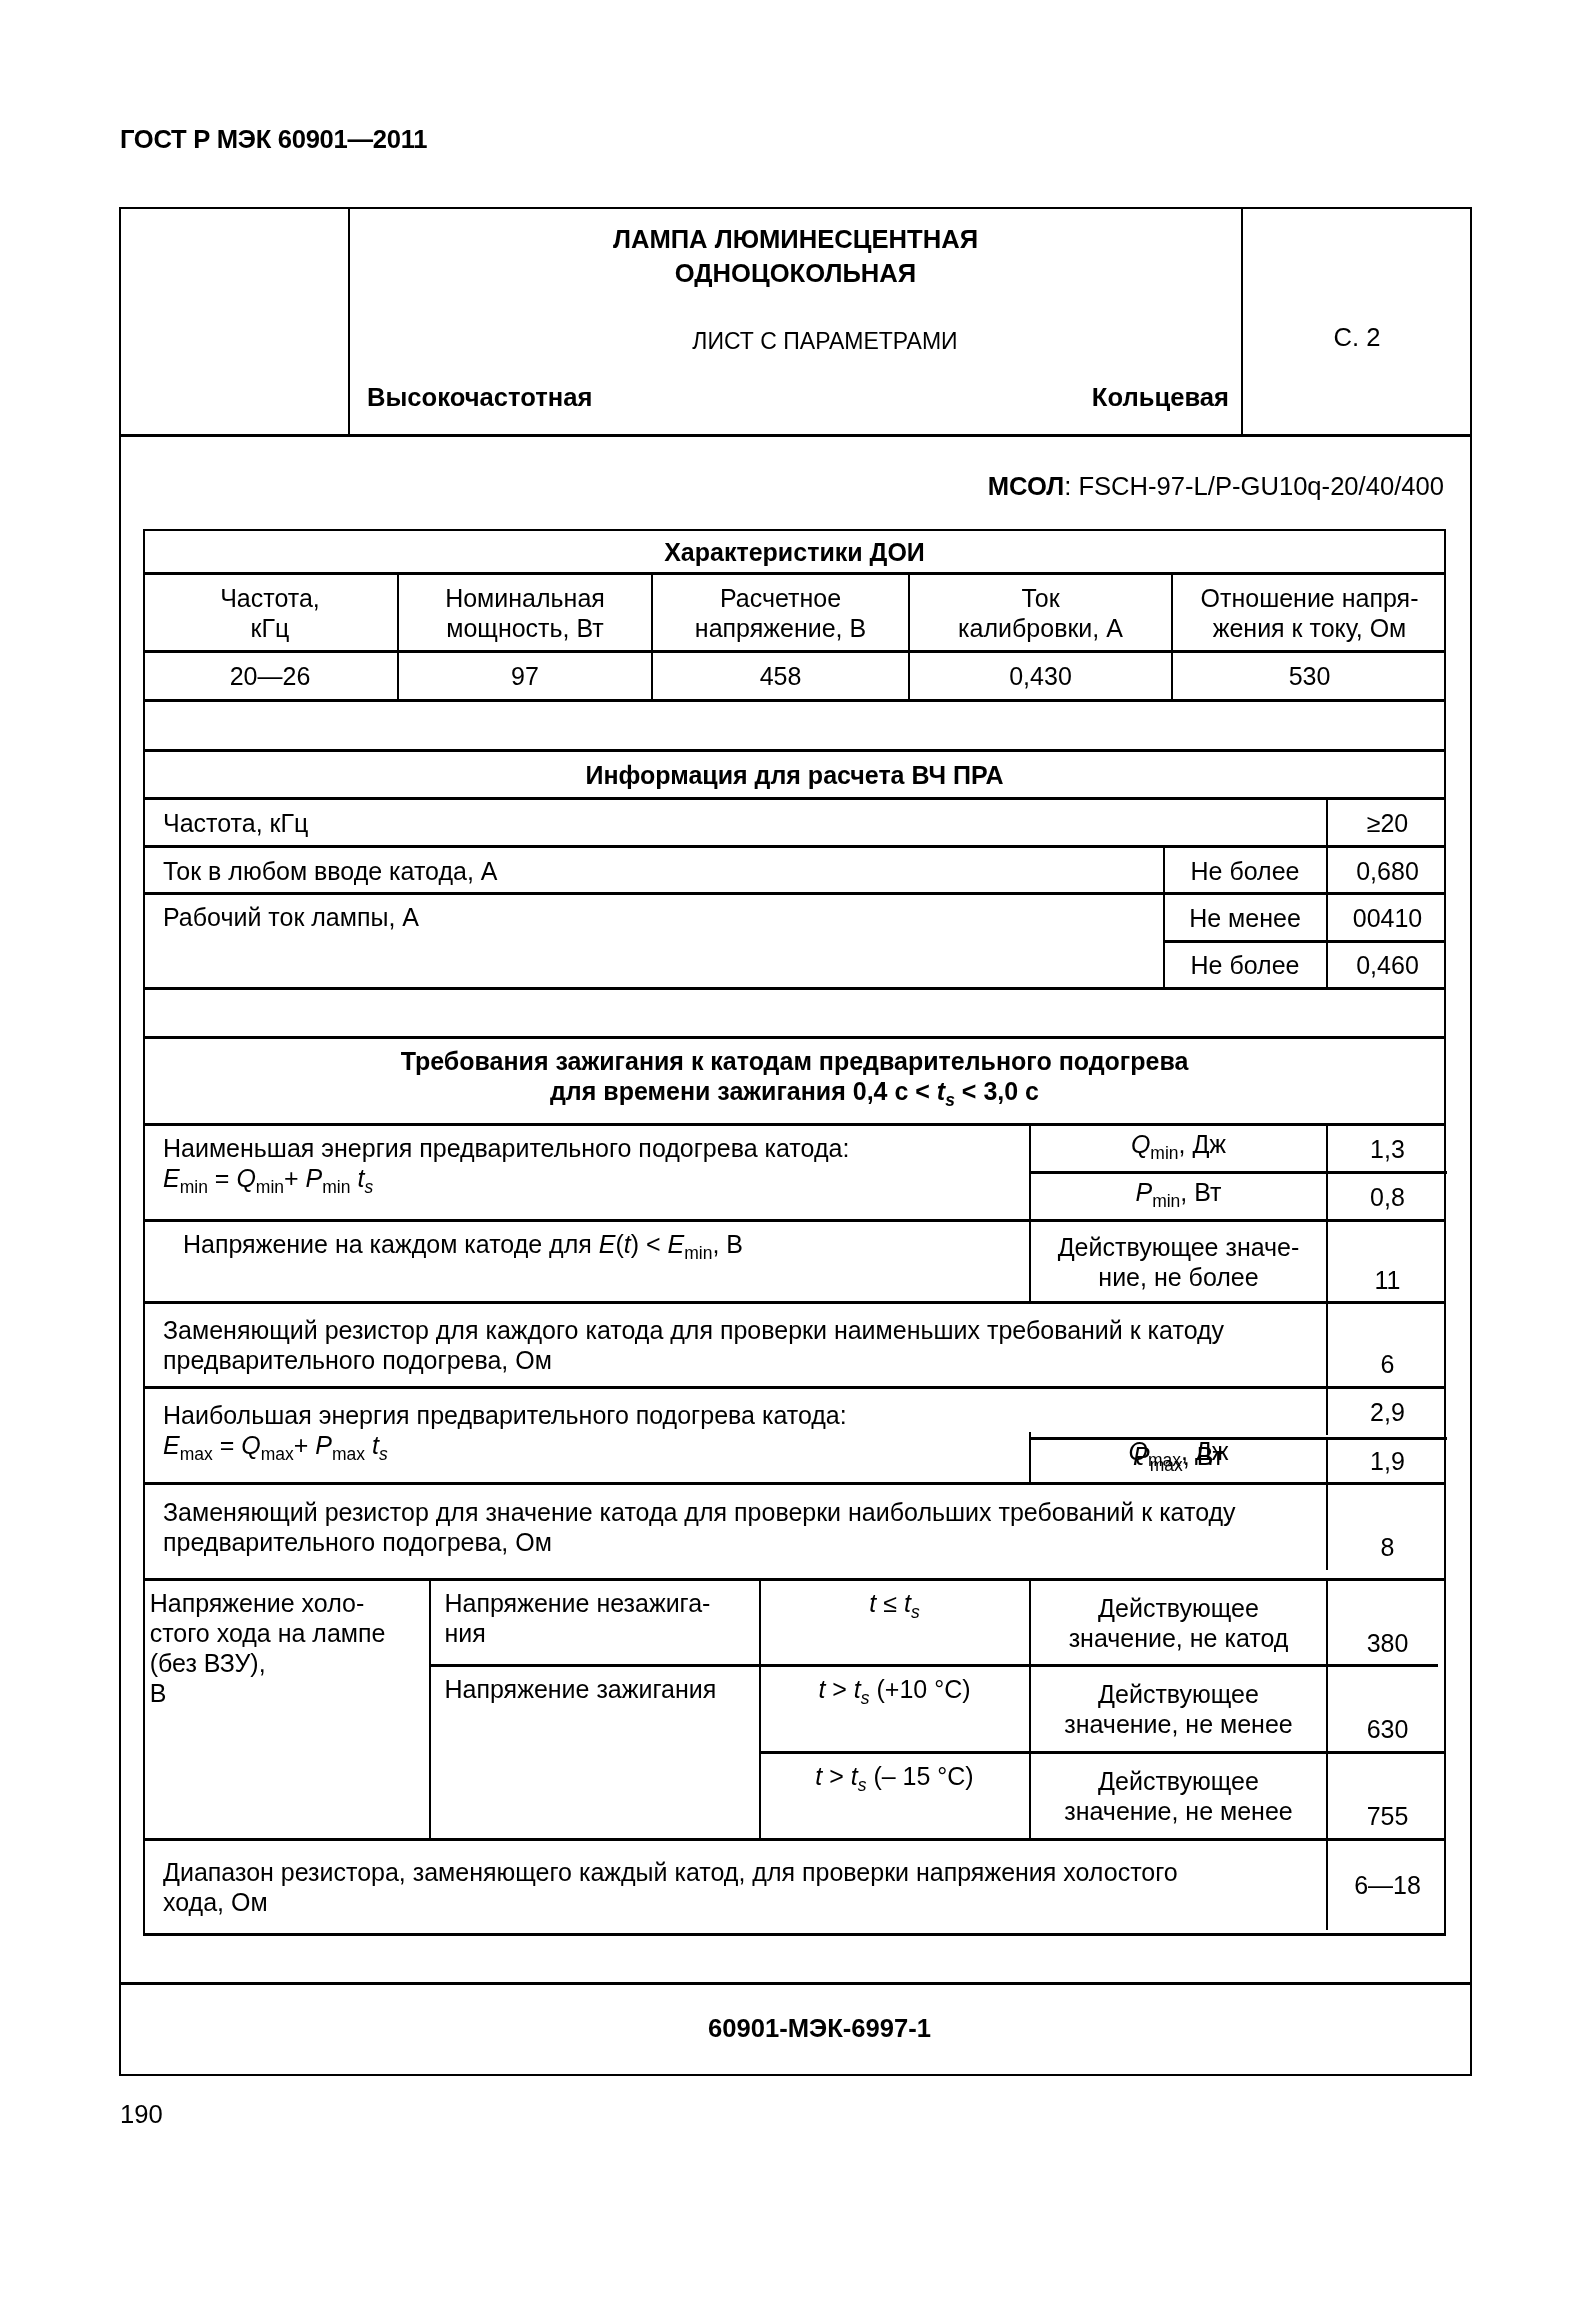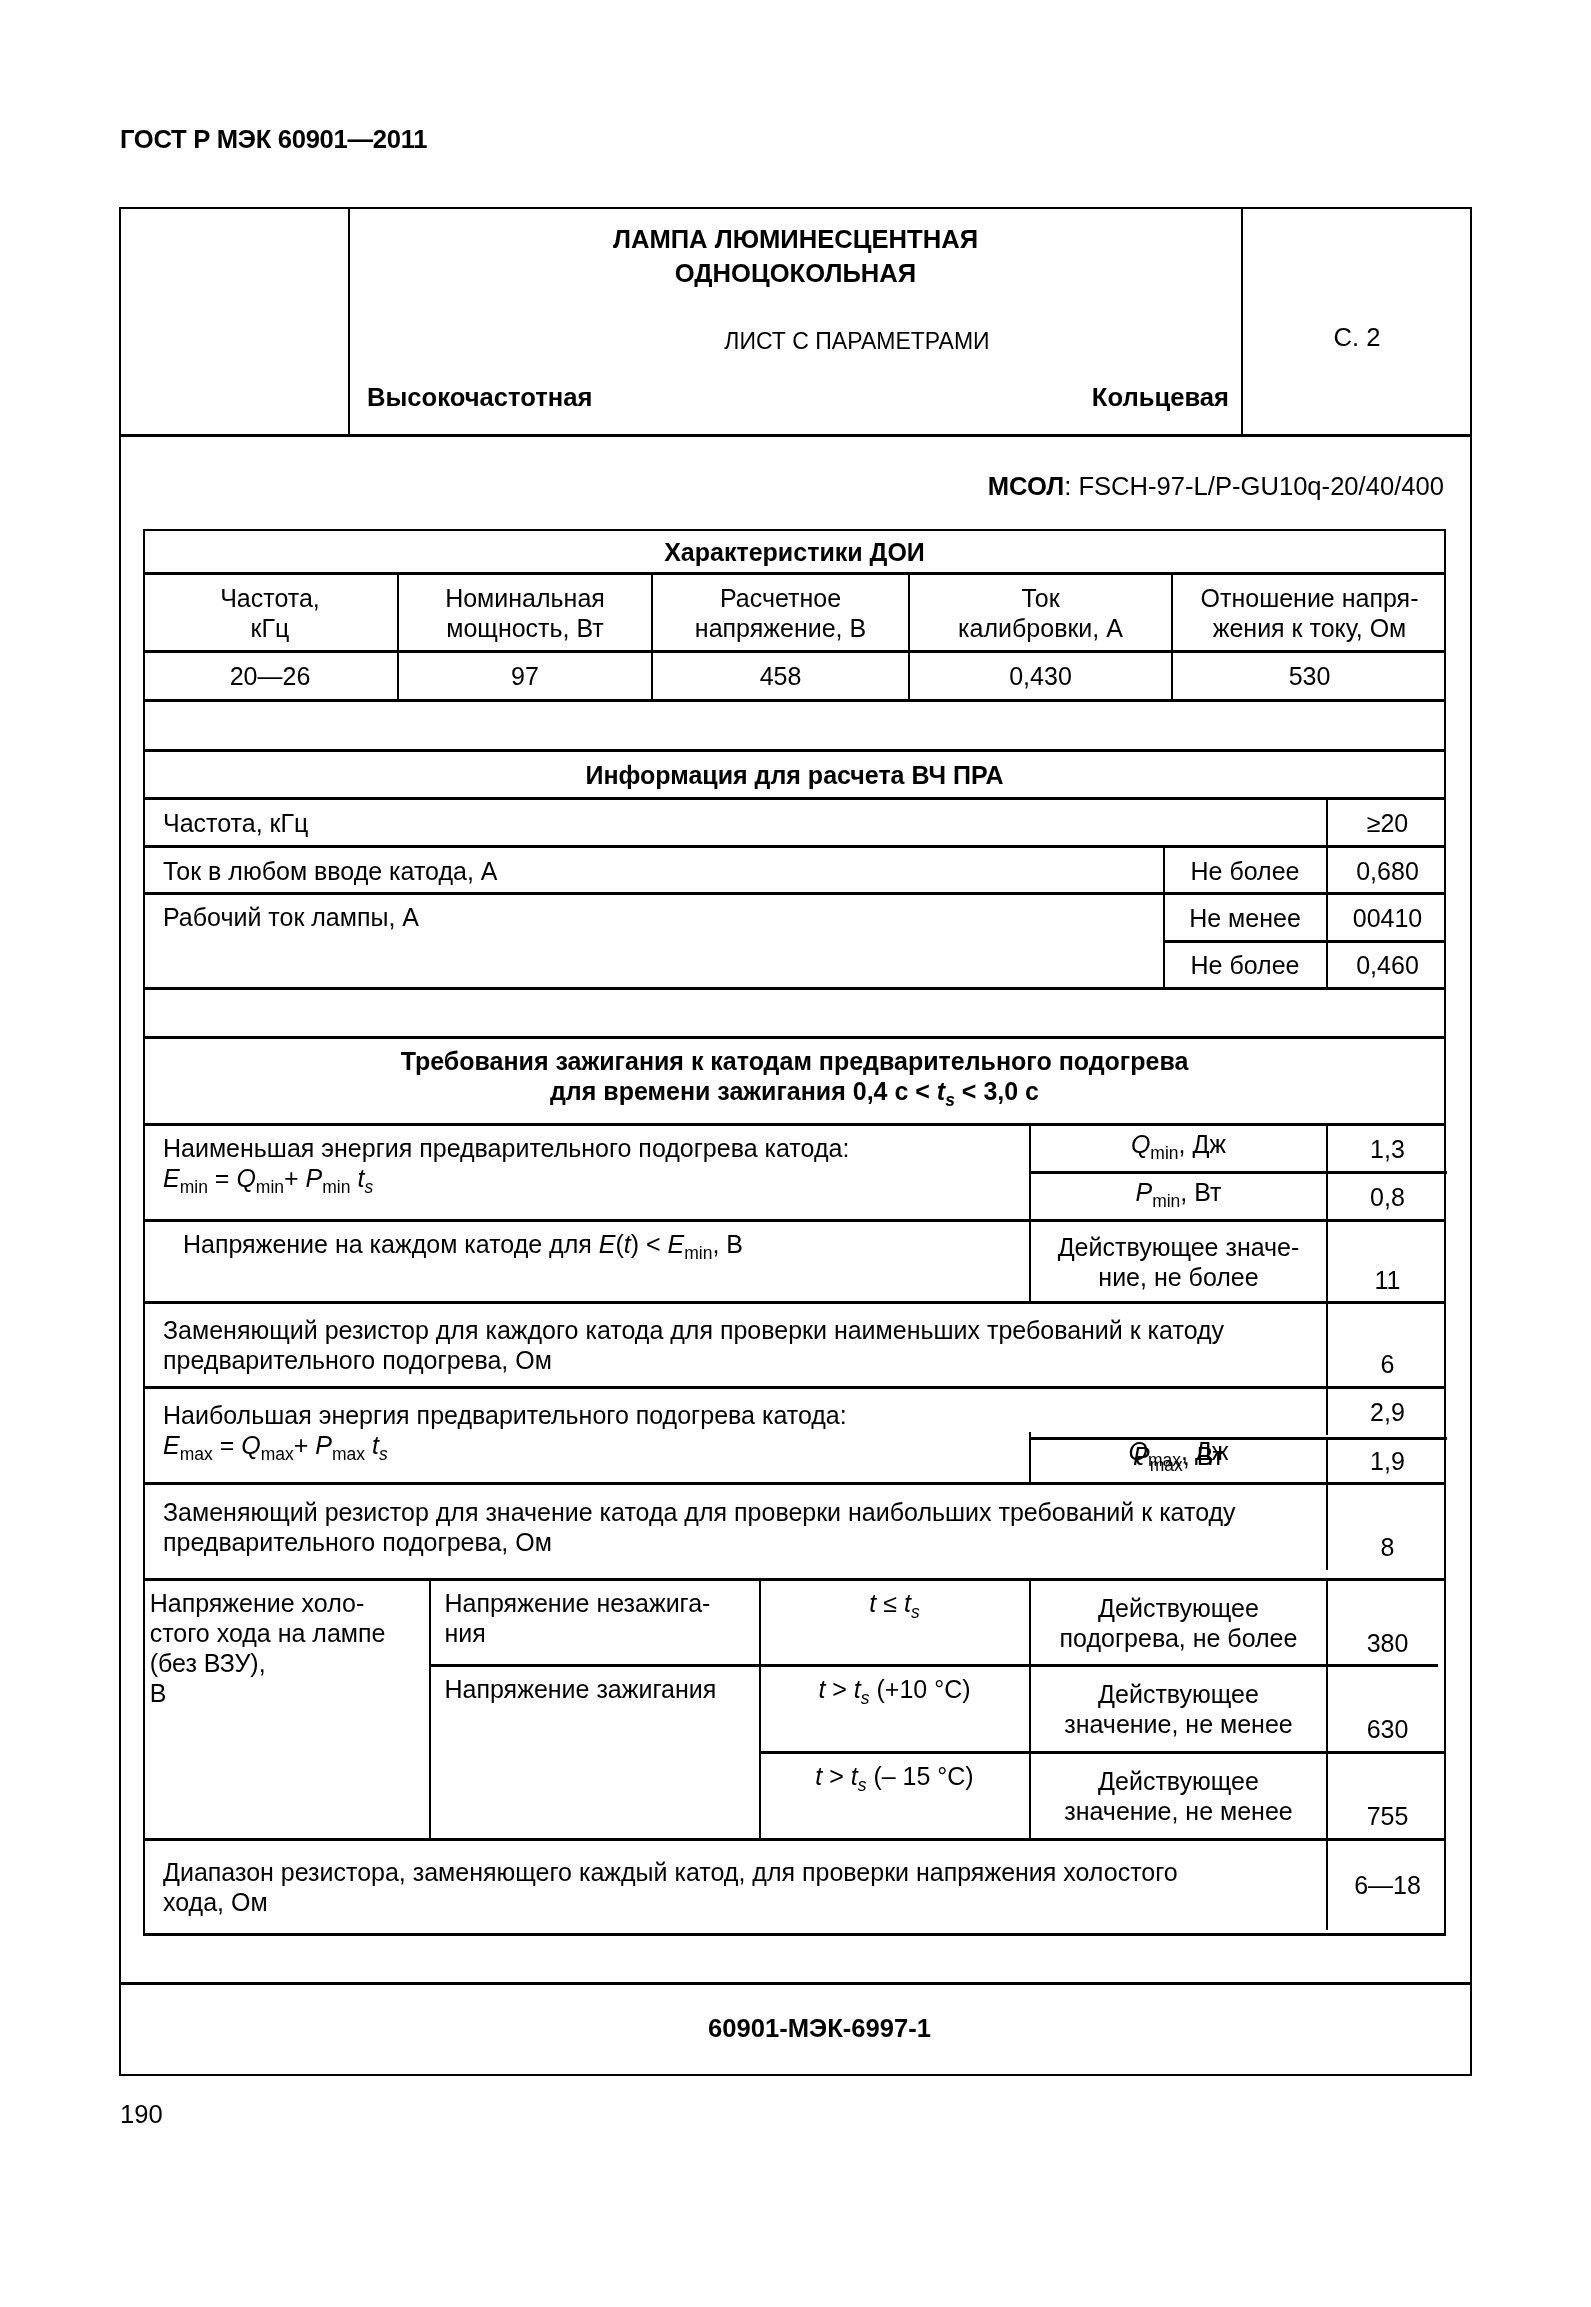--- a/index.html
+++ b/index.html
@@ -12,21 +12,21 @@
     left: 120px; top: 125px; font-size: 25.6px; font-weight: bold; letter-spacing: -0.3px;
   }
   .page-number { left: 120px; top: 2100px; font-size: 25.6px; }
 
   
   .frame { left: 119px; top: 207px; width: 1353px; height: 1869px; border: 2.7px solid #000; box-sizing: border-box; }
   .vline { width: 2px; background: #000; }
   .hline { height: 2.7px; background: #000; }
 
   .title-block { left: 349px; top: 222px; width: 893px; text-align: center; font-weight: bold; font-size: 25.6px; line-height: 34px; }
-  .sheet-label { left: 349px; top: 328px; width: 952px; text-align: center; font-size: 23px; margin-left: 32px; }
+  .sheet-label { left: 349px; top: 328px; width: 952px; text-align: center; font-size: 23px; }
   .type-left { left: 367px; top: 383px; font-size: 25.6px; font-weight: bold; }
   .type-right { left: 943px; top: 383px; width: 286px; text-align: right; font-size: 25.6px; font-weight: bold; }
   .page-ref { left: 1243px; top: 323px; width: 228px; text-align: center; font-size: 25.6px; }
 
   .msol { left: 876px; top: 472px; width: 568px; text-align: right; font-size: 25.6px; }
   .msol b { font-weight: bold; }
 
   
   .cell {
     position: absolute; box-sizing: border-box; display: flex; align-items: center; justify-content: center;
@@ -192,21 +192,21 @@
 
 <div class="cell left top b-l" style="left:429px; top:1580px; width:330px; height:86px; flex-direction:column; align-items:flex-start; padding-left:13.5px;">
   <span>Напряжение незажига-</span>
     <span>ния</span>
   </div>
 <div class="cell top b-l" style="left:759px; top:1580px; width:269px; height:86px;">
     <span><i>t</i> ≤ <i>t</i><sub><i>s</i></sub></span>
   </div>
 <div class="cell b-l" style="left:1029px; top:1580px; width:297px; height:86px; flex-direction:column;">
   <span>Действующее</span>
-    <span>подогрева, не более</span>
+    <span>значение, не катод</span>
   </div>
 <div class="cell b-l bottom" style="left:1326px; top:1580px; width:121px; height:86px;">380</div>
 <div class="abs hline" style="left:429px; top:1664px; width:1009px;"></div>
 
 <div class="cell left top b-l" style="left:429px; top:1666px; width:330px; height:173px; padding-left:13.5px;">Напряжение зажигания</div>
 <div class="cell top b-l" style="left:759px; top:1666px; width:269px; height:86px;">
     <span><i>t</i> &gt; <i>t</i><sub><i>s</i></sub> (+10 °C)</span>
   </div>
 <div class="cell b-l" style="left:1029px; top:1666px; width:297px; height:86px; flex-direction:column;">
   <span>Действующее</span>

